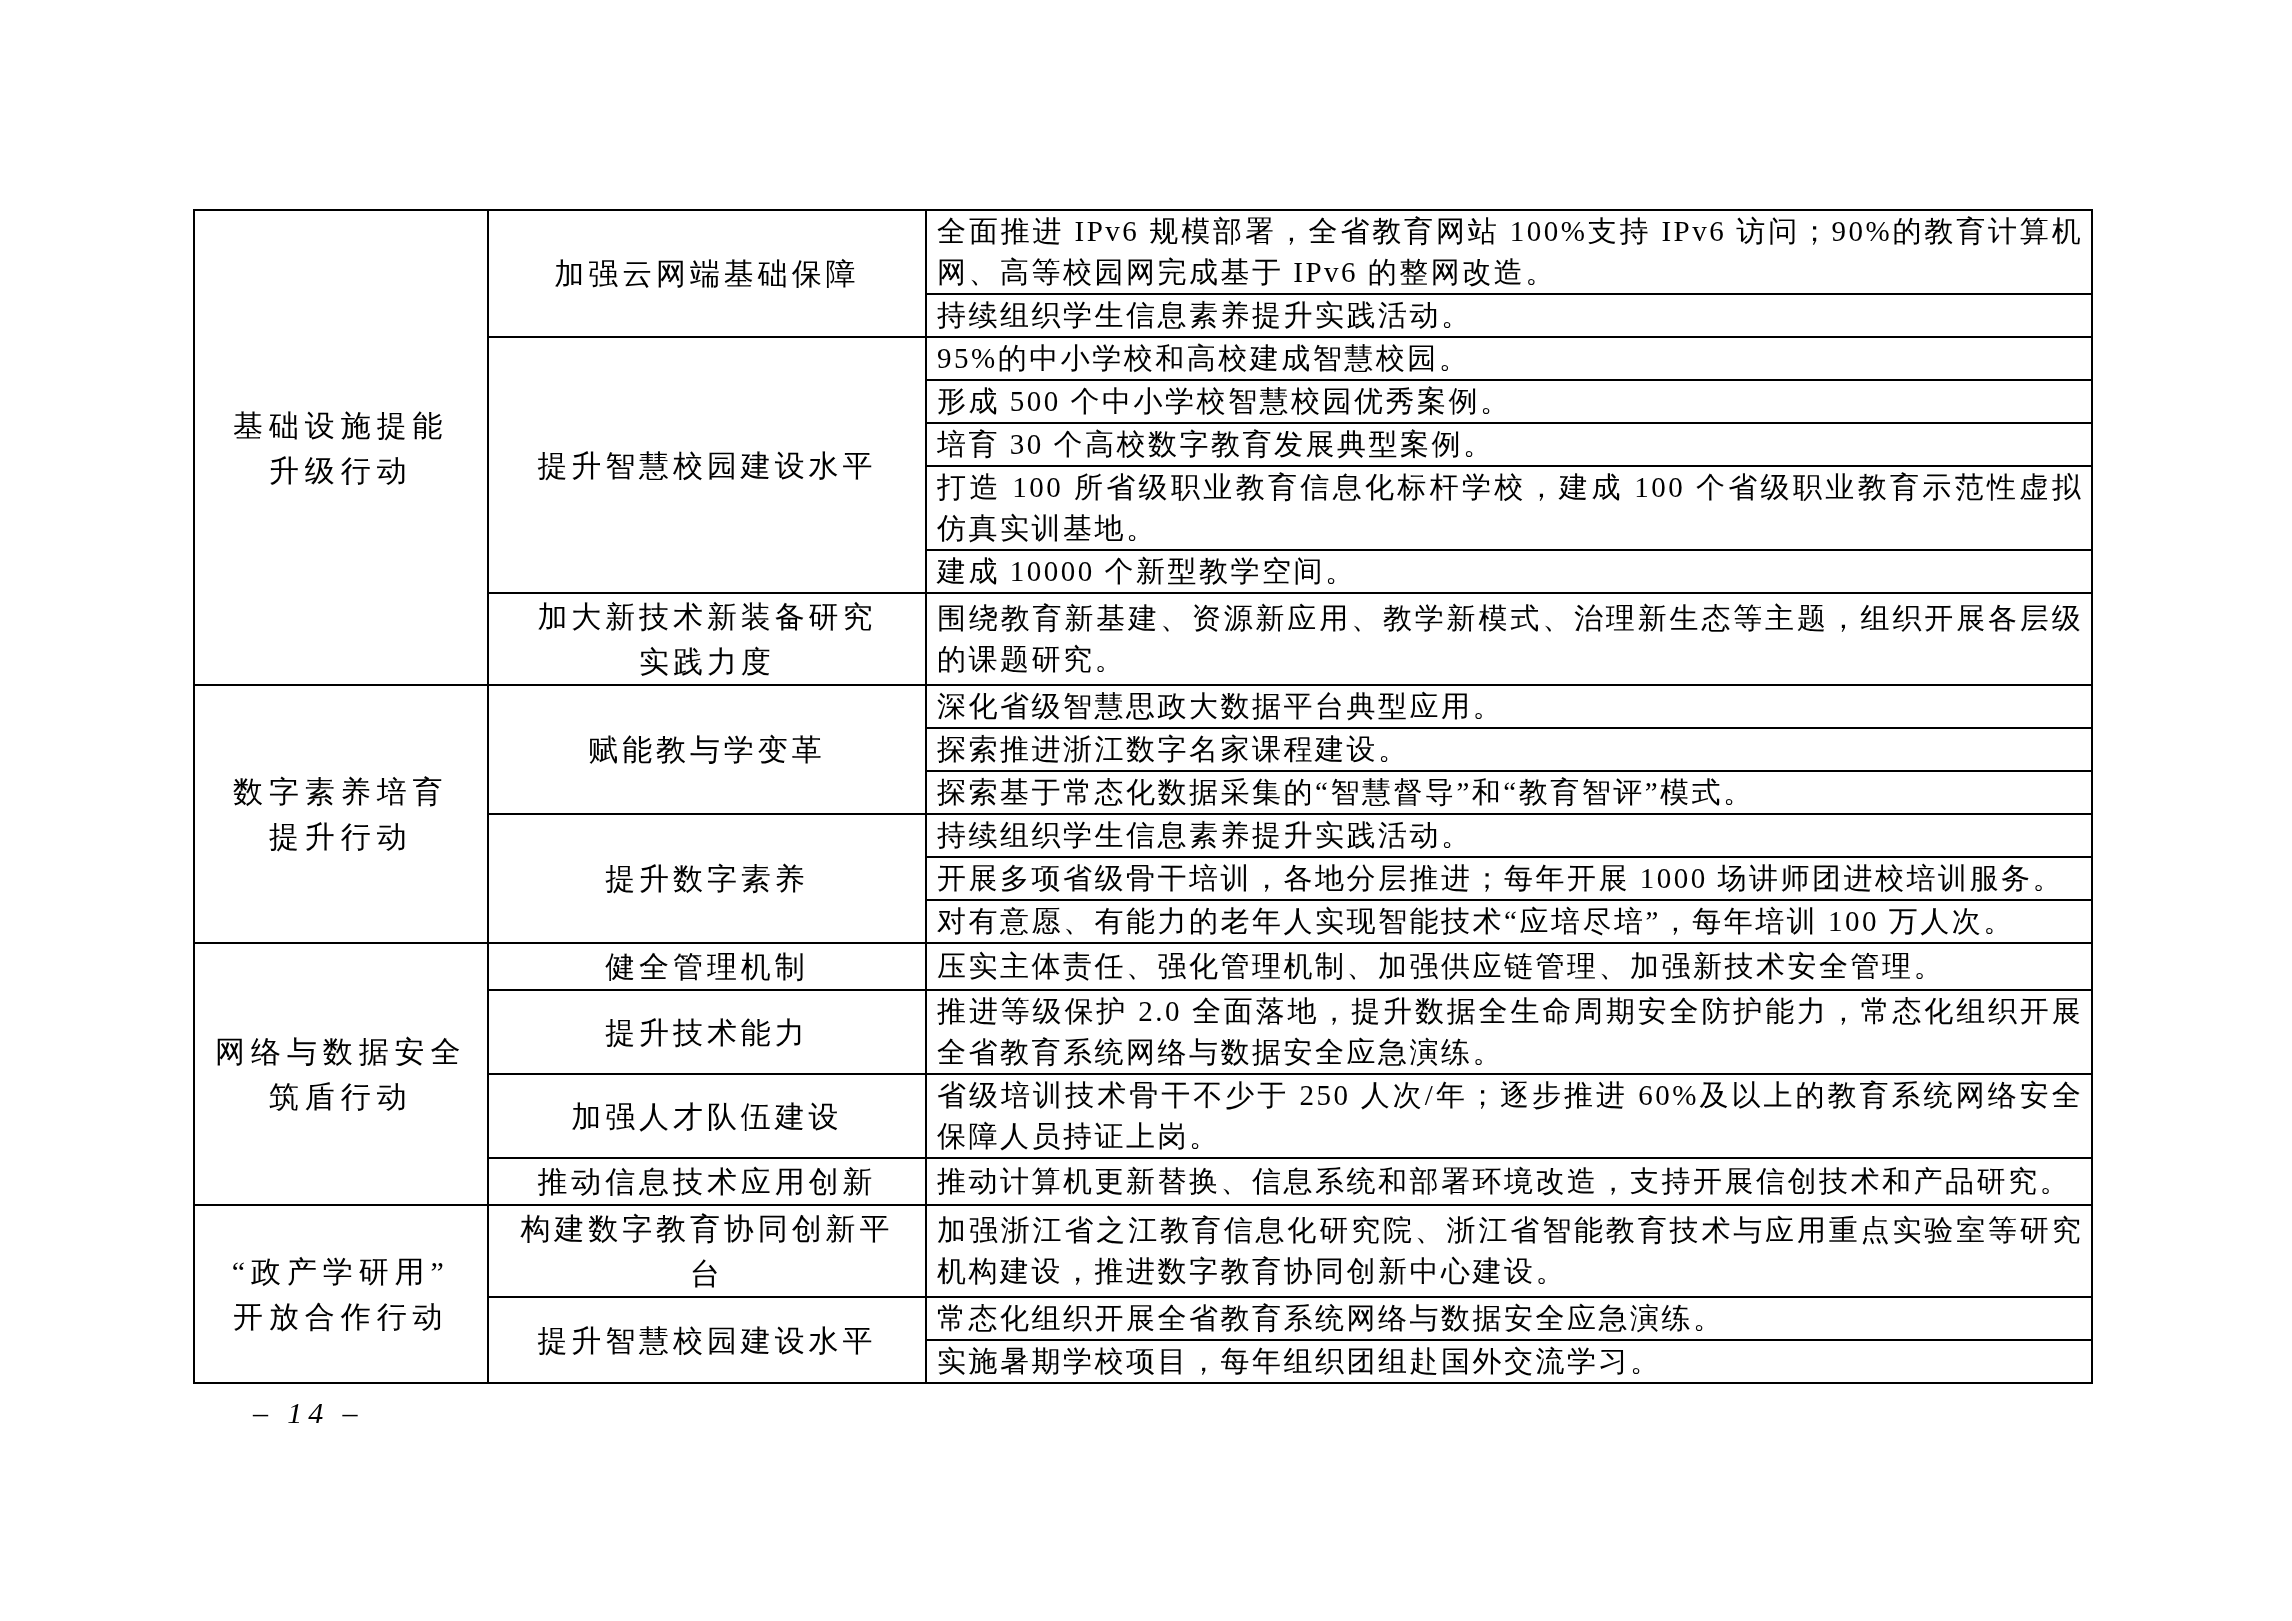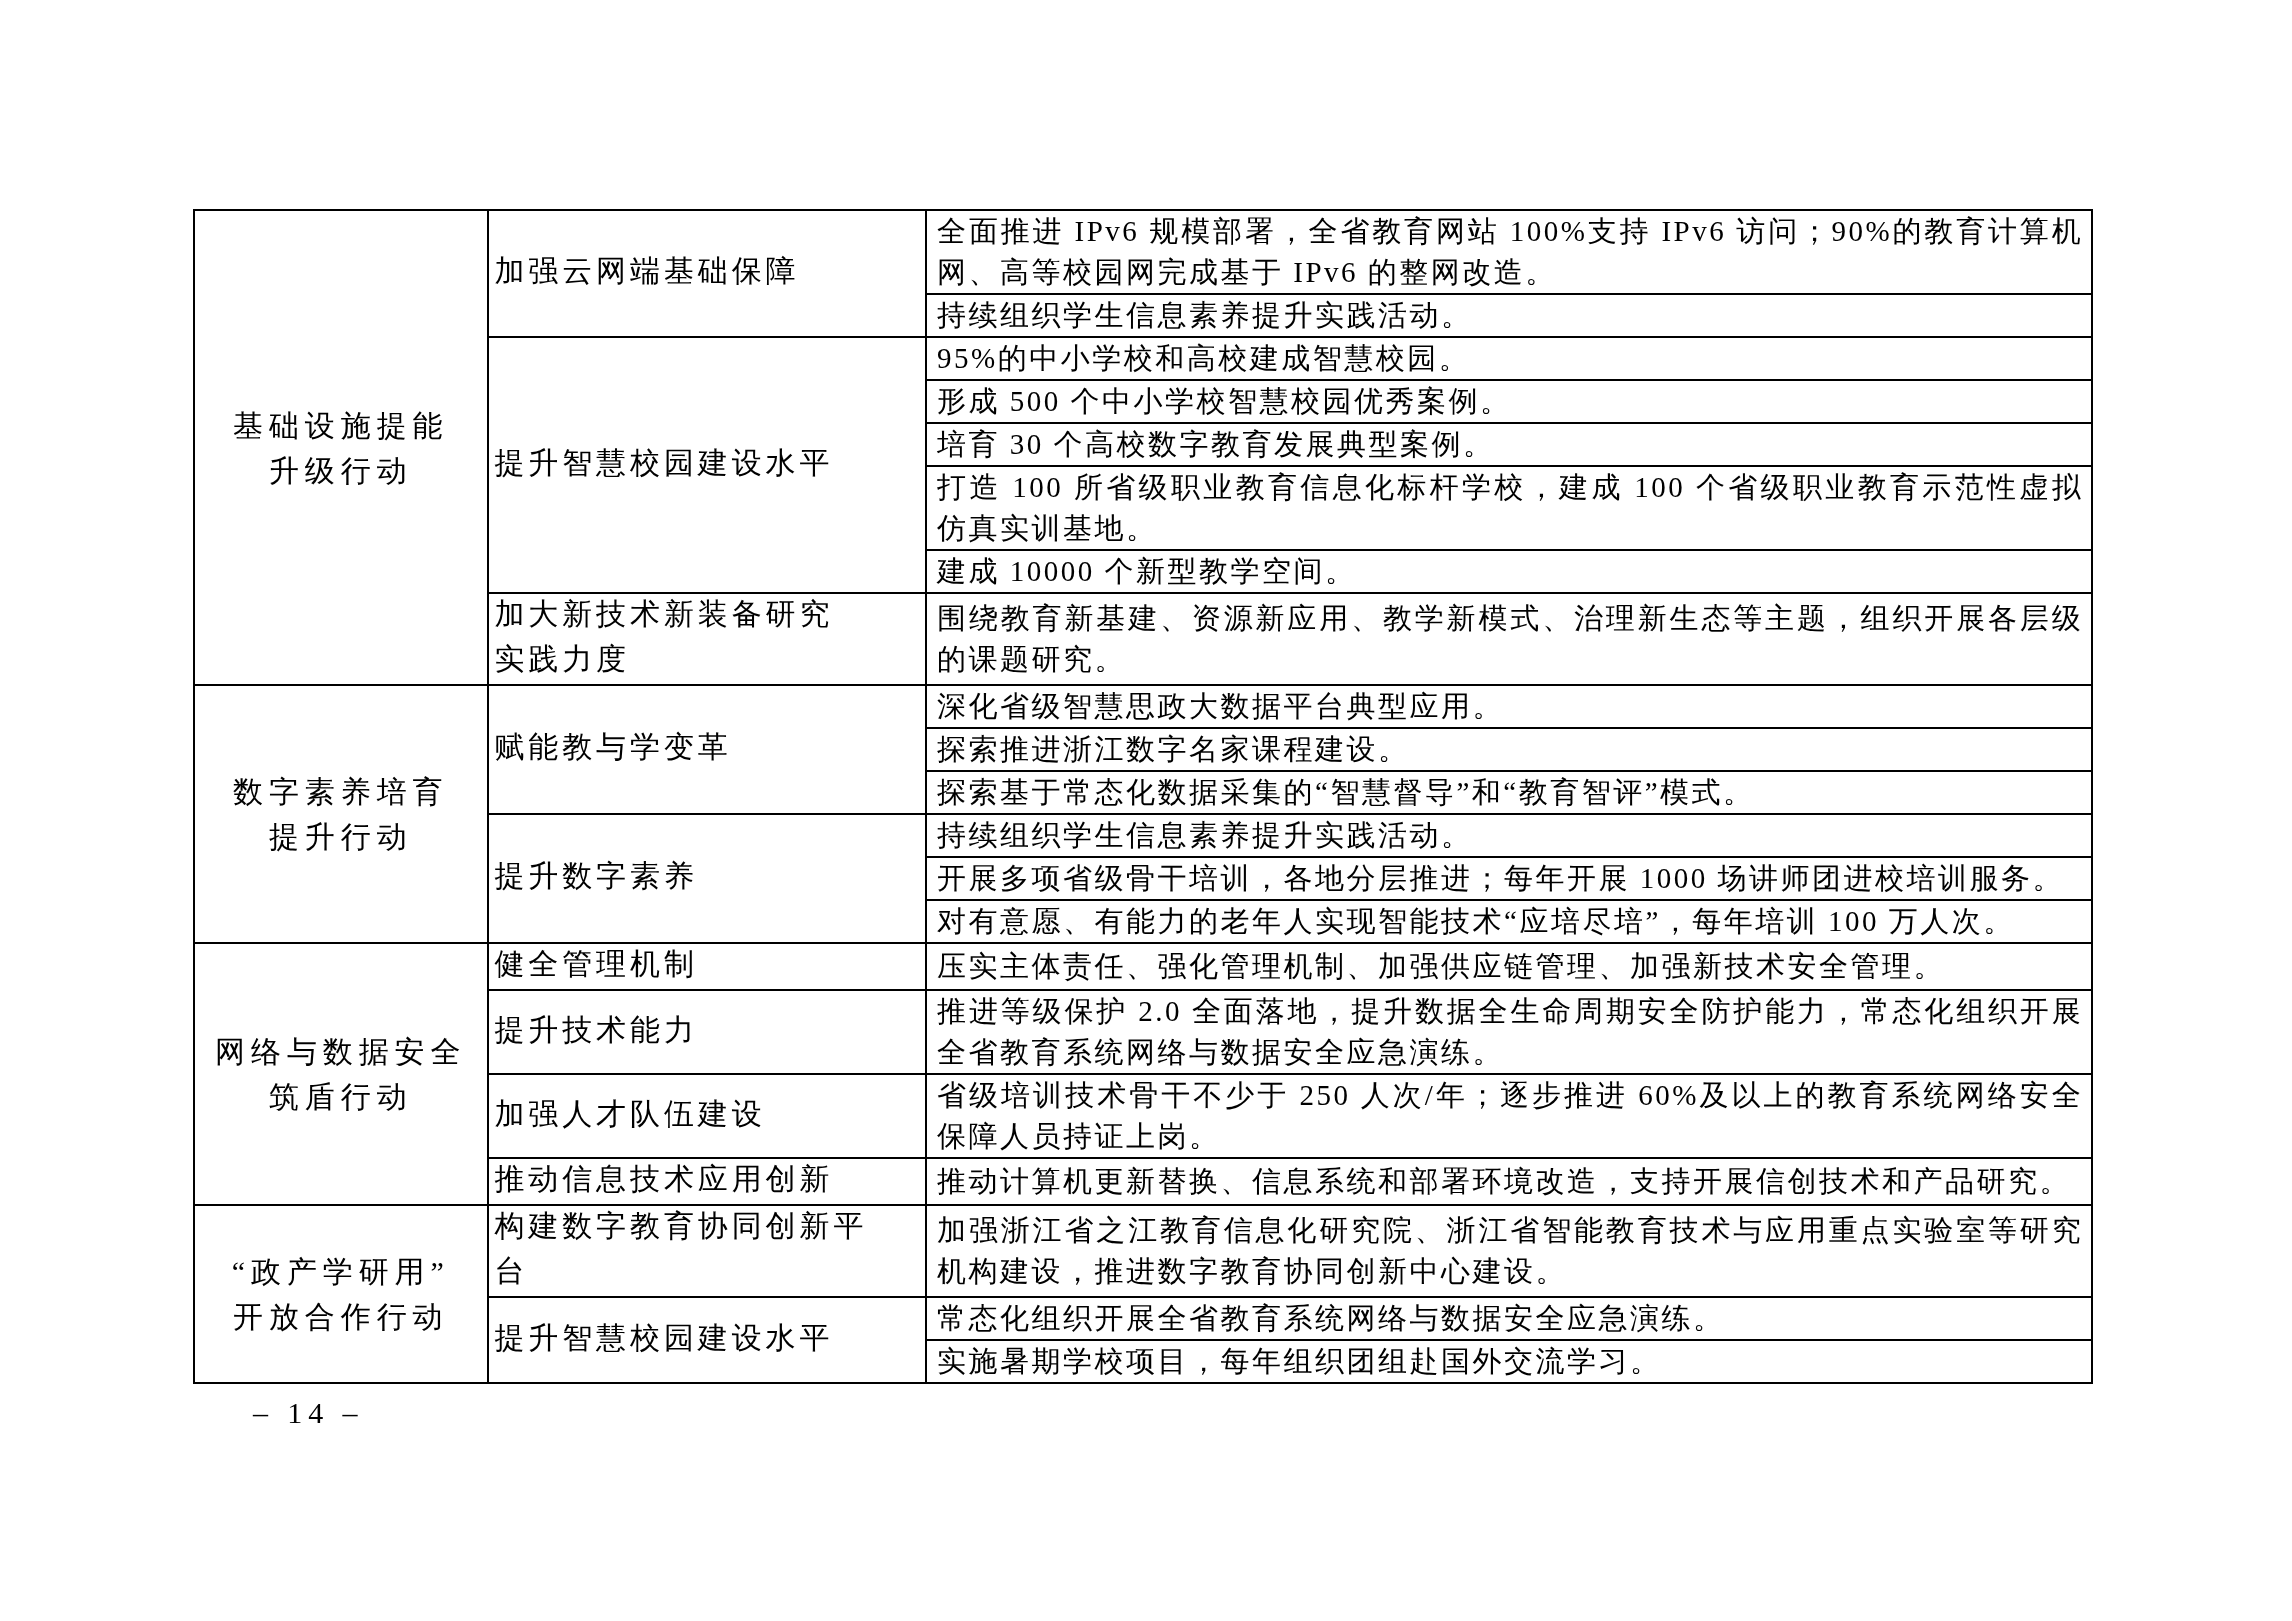--- a/index.html
+++ b/index.html
@@ -43,45 +43,45 @@
     vertical-align: middle;
     font-size: 30px;
     line-height: 45px;
     letter-spacing: 5.9px;
     white-space: pre-line;
     padding: 0 3.9px;
     margin-top: 12px;
   }
   td.measure-cell {
     width: 417px;
-    text-align: left;
+    text-align: center;
     vertical-align: middle;
     font-size: 30px;
     line-height: 45px;
     letter-spacing: 3.9px;
     white-space: pre-line;
     padding: 0 5.9px;
-    font-family: Liberation Mono, monospace;
   }
   td.task-cell {
     width: 1108px;
     text-align: justify;
     vertical-align: middle;
     font-size: 29px;
     line-height: 41px;
     letter-spacing: 2.5px;
     padding: 0 7.8px 0 9.8px;
   }
   .page-number {
     position: absolute;
     left: 253px;
     top: 1396px;
     font-size: 30px;
     letter-spacing: 5.9px;
     color: #000000;
+    font-style: italic;
   }
 </style>
 </head>
 <body>
 
 <div class="page">
 
   <div class="table-wrap">
     <table class="plan">
       <tbody id="plan-body">

